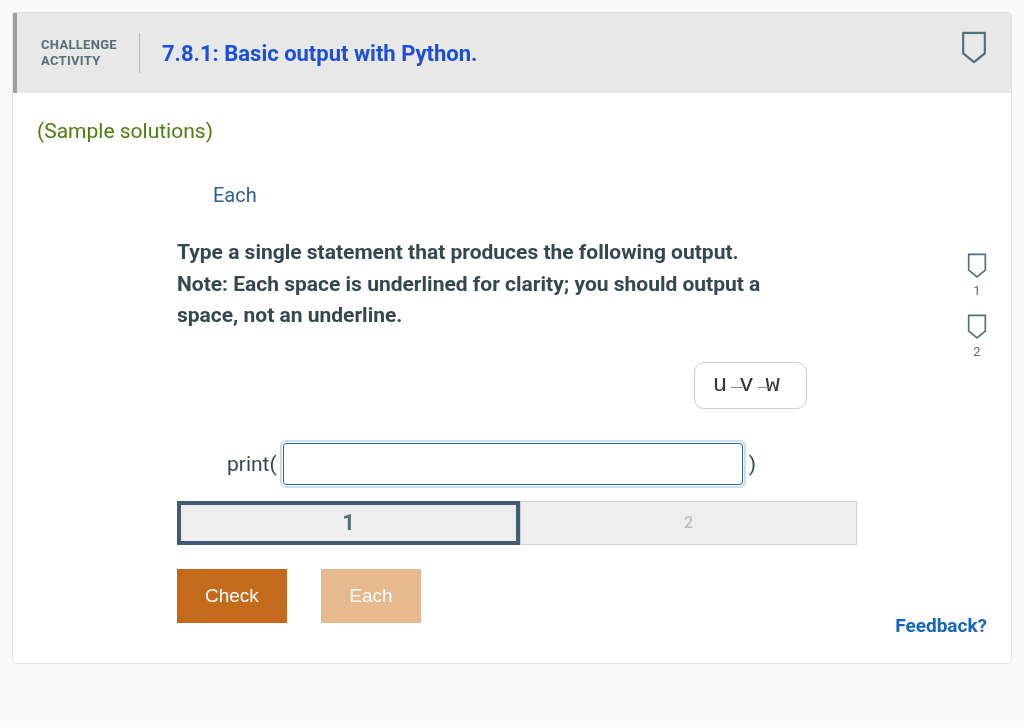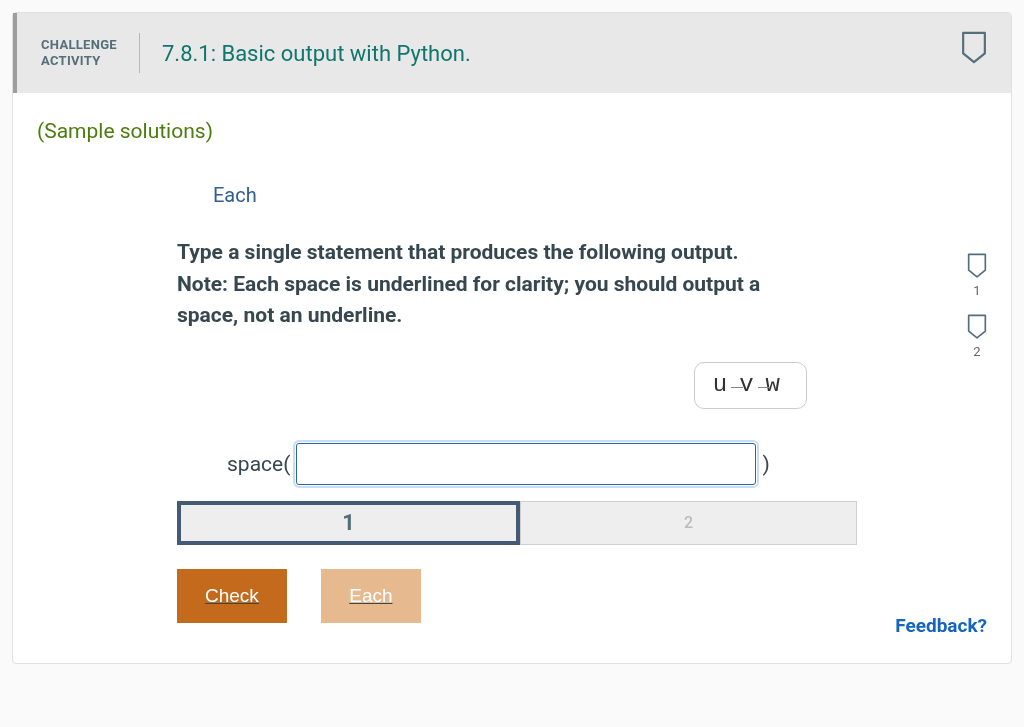--- a/index.html
+++ b/index.html
@@ -35,22 +35,22 @@
     text-transform: uppercase;
   }
   .divider {
     width: 1px;
     height: 40px;
     background: #b8b8b8;
     margin: 0 22px;
   }
   .title {
     font-size: 22px;
-    font-weight: 400;
-    color: #0f766e;
+    font-weight: 700;
+    color: #1d4ed8;
   }
   .header-bookmark {
     position: absolute;
     right: 24px;
     top: 18px;
   }
   .bookmark-svg {
     width: 26px;
     height: 34px;
     display: block;
@@ -165,21 +165,20 @@
     font-size: 22px;
   }
   .step.inactive {
     color: #bbb;
     font-size: 16px;
     font-weight: 500;
   }
   .buttons {
     display: flex;
     gap: 34px;
-    text-decoration: underline;
   }
   .btn {
     border: none;
     color: #fff;
     font-size: 19px;
     font-weight: 400;
     padding: 16px 28px;
     cursor: pointer;
     min-width: 100px;
   }
@@ -258,21 +257,21 @@
       <p class="instruction" style="white-space: pre-line;">Type a single statement that produces the following output.
 Note: Each space is underlined for clarity; you should output a space, not an underline.</p>
 
       <div class="output-wrap">
         <span class="output-box">
           <span>u</span><span class="underline"></span><span>v</span><span class="underline"></span><span>w</span>
         </span>
       </div>
 
       <div class="code-line">
-        <span class="fn-name">space(</span>
+        <span class="fn-name">print(</span>
         <input class="code-input" type="text" value="" style="">
         <span class="close-paren">)</span>
       </div>
 
       <div class="steps">
         <div class="step active">
           <span>1</span>
         </div>
         <div class="step inactive">
           <span>2</span>

